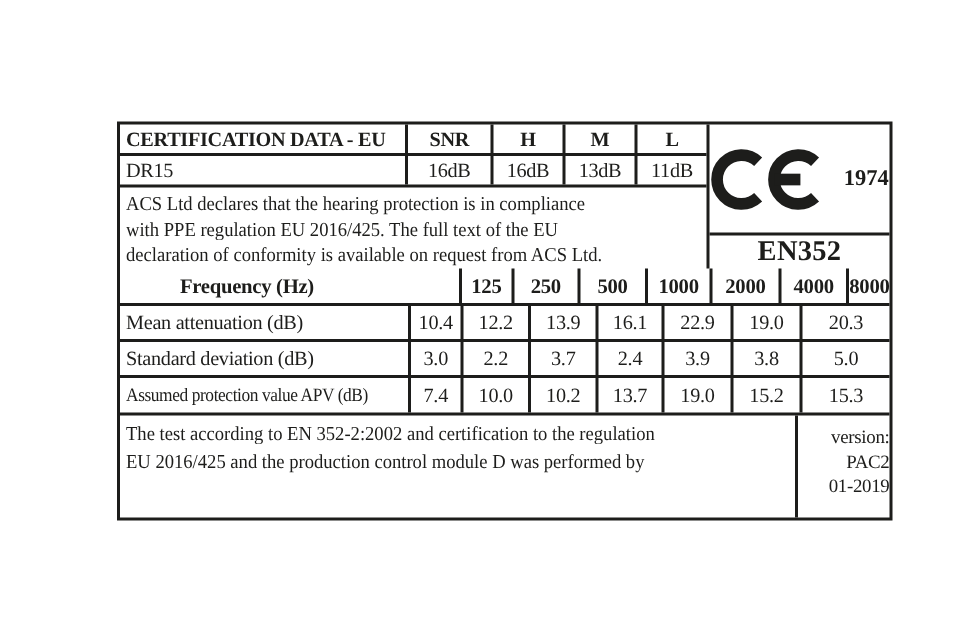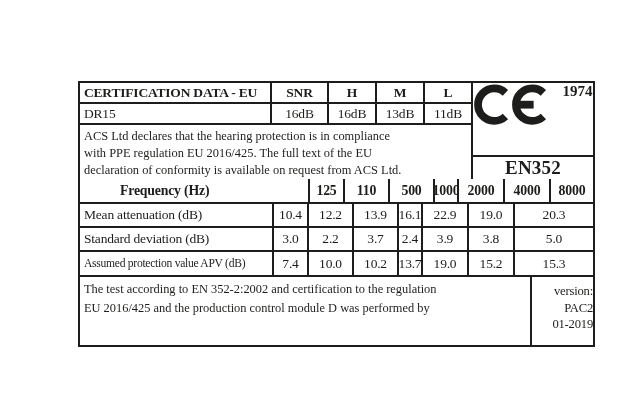--- a/index.html
+++ b/index.html
@@ -28,32 +28,32 @@
   .c1{ width:57px; justify-content:center; }
   .c2{ width:48px; justify-content:center; }
   .c3{ width:48px; justify-content:center; }
   .c4{ flex:1; justify-content:center; }
   .c-title{ font-size:13.8px; }
   .declaration{ flex:1; padding:2px 0 0 4px; font-size:13.2px; line-height:17.2px; }
   .cond{ display:inline-block; transform:scaleX(0.94); transform-origin:0 50%; white-space:nowrap; }
   .cond2{ display:inline-block; transform:scaleX(0.92); transform-origin:0 50%; white-space:nowrap; }
   
   .top-right{ flex:1; display:flex; flex-direction:column; }
-  .ce-box{ height:76px; border-bottom:2px solid var(--ink); display:flex; justify-content:center; gap:5px; }
+  .ce-box{ height:76px; border-bottom:2px solid var(--ink); display:flex; align-items:center; justify-content:center; gap:5px; }
   .ce-number{ font-size:15px; letter-spacing:0; }
   .en-box{ flex:1; display:flex; align-items:center; justify-content:center; font-size:19px; letter-spacing:0.2px; }
   
   .f-row{ display:flex; border-bottom:2px solid var(--ink); }
   .f-head{ height:25px;padding-left:36px; }
   .f-data{ height:24px; }
   .f-last{ height:25px; }
   .fcell{ border-right:2px solid var(--ink); display:flex; align-items:center; justify-content:center; font-size:13.5px; letter-spacing:-0.2px; }
   .fcell:last-child{ border-right:none; }
   .flabel{ width:194px; justify-content:flex-start; padding-left:4px; }
-  .fc1{ width:35px; } .fc2{ width:45px; } .fc3{ width:45px; } .fc4{ width:24px; }
+  .fc1{ width:35px; } .fc2{ width:45px; } .fc3{ width:45px; } .fc4{ width:44px; }
   .fc5{ width:46px; } .fc6{ width:46px; } .fc7{ flex:1; }
   .f-head .fcell{ font-size:13.8px; }
   
   .footer{ flex:1; display:flex; }
   .f-text{ width:452px; border-right:2px solid var(--ink); padding:3px 0 0 4px; font-size:13.2px; line-height:18.6px; }
   .version{ flex:1; text-align:right; font-size:12.6px; line-height:16.5px; padding-top:6px; letter-spacing:-0.2px; }
 </style>
 </head>
 <body>
 
@@ -92,21 +92,21 @@
           <span class="ce-number bold">1974</span>
         </div>
         <div class="en-box bold">EN352</div>
       </div>
     </div>
 
     <div>
       <div class="f-row f-head">
         <div class="fcell flabel bold">Frequency (Hz)</div>
         <div class="fcell fc1 bold">125</div>
-        <div class="fcell fc2 bold">110</div>
+        <div class="fcell fc2 bold">250</div>
         <div class="fcell fc3 bold">500</div>
         <div class="fcell fc4 bold">1000</div>
         <div class="fcell fc5 bold">2000</div>
         <div class="fcell fc6 bold">4000</div>
         <div class="fcell fc7 bold">8000</div>
       </div>
       <div class="f-row f-data">
         <div class="fcell flabel">Mean attenuation (dB)</div>
         <div class="fcell fc1">10.4</div>
         <div class="fcell fc2">12.2</div>

